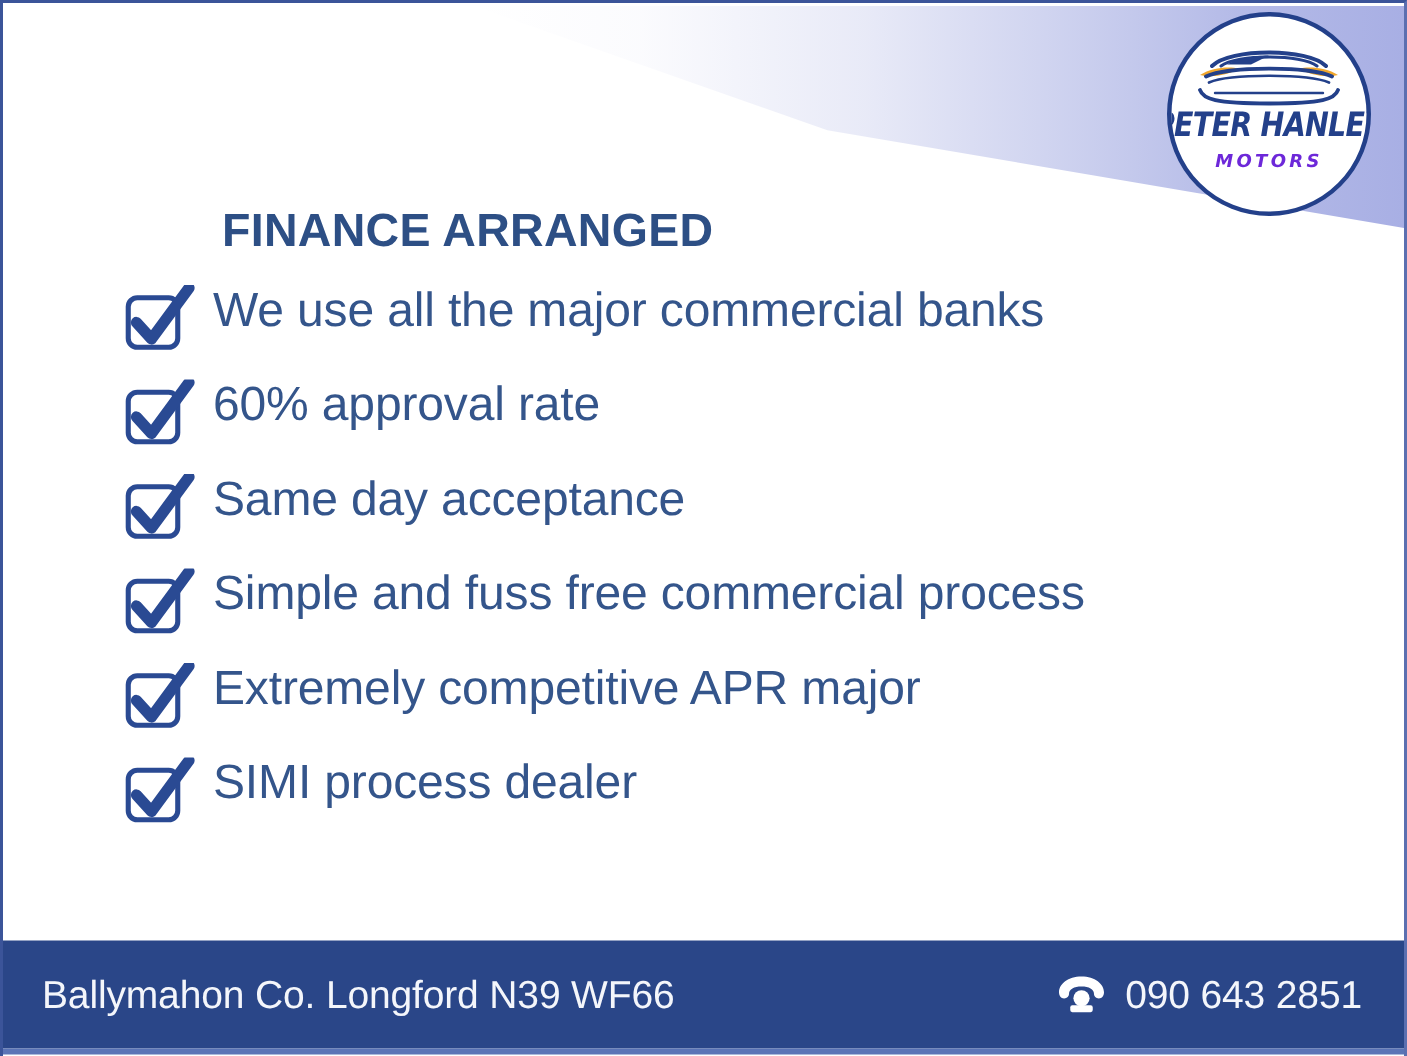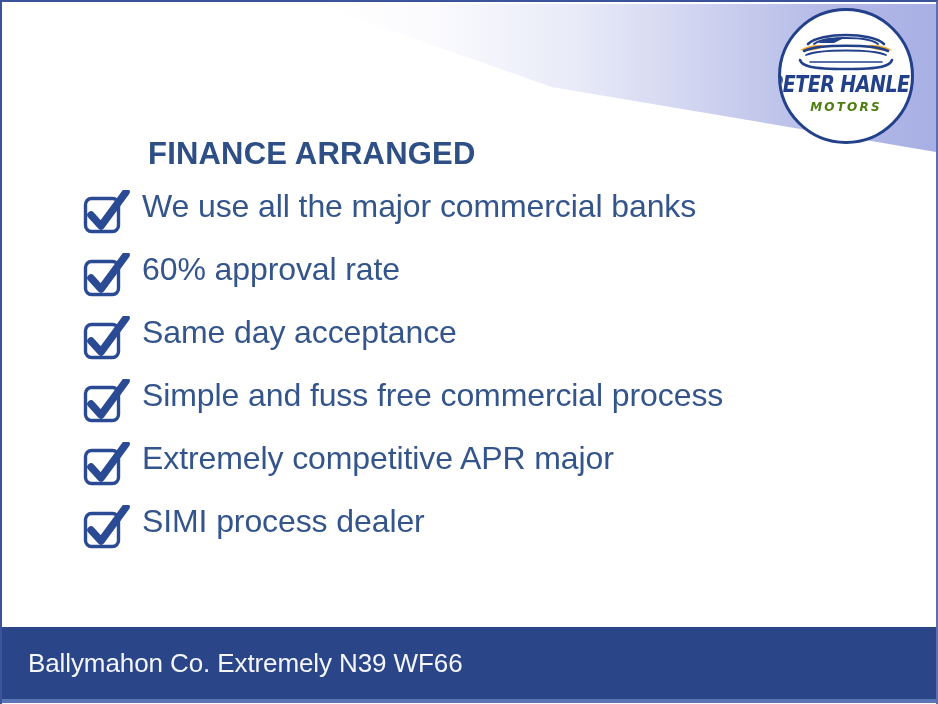--- a/index.html
+++ b/index.html
@@ -79,21 +79,21 @@
     margin-top: 1px;
     white-space: nowrap;
     transform: scaleY(1.18);
   }
   .logo-sub {
     font-family: "DejaVu Sans", sans-serif;
     font-weight: 700;
     font-style: italic;
     font-size: 12px;
     letter-spacing: 2.2px;
-    color: #4d7c0f;
+    color: #6d28d9;
     line-height: 1;
     margin-top: 7px;
     white-space: nowrap;
   }
 
   
   .headline {
     position: absolute;
     left: 146px;
     top: 134px;
@@ -254,17 +254,25 @@
       <svg class="check-icon" viewBox="0 0 52 48" aria-hidden="true">
         <rect x="3.5" y="8.5" width="33" height="33" rx="6" ry="6" fill="none" stroke="#2a4a93" stroke-width="3.4"></rect>
         <path d="M9 25 L19 36 L44 2" fill="none" stroke="#2a4a93" stroke-width="7.5" stroke-linecap="round" stroke-linejoin="round"></path>
       </svg>
       <span class="check-label">SIMI process dealer</span>
     </li>
 
   </ul>
 
   <div class="footer-bar">
-    <span class="footer-address">Ballymahon Co. Extremely N39 WF66</span>
+    <span class="footer-address">Ballymahon Co. Longford N39 WF66</span>
+    <span class="footer-phone-group">
+      <svg class="phone-icon" viewBox="0 0 34 30" aria-hidden="true">
+        <path d="M17 3 C8 3, 2 8, 2 13.5 C2 16, 3.4 17.6, 5.4 17.6 C7.4 17.6, 8.7 16.2, 8.7 14.4 C8.7 11.4, 12 9.6, 17 9.6 C22 9.6, 25.3 11.4, 25.3 14.4 C25.3 16.2, 26.6 17.6, 28.6 17.6 C30.6 17.6, 32 16, 32 13.5 C32 8, 26 3, 17 3 Z" fill="#ffffff"></path>
+        <circle cx="17" cy="17.5" r="5.4" fill="#ffffff"></circle>
+        <rect x="9.5" y="22.2" width="15" height="4.6" rx="1.4" fill="#ffffff"></rect>
+      </svg>
+      <span class="footer-phone">090 643 2851</span>
+    </span>
   </div>
   <div class="footer-underline"></div>
 
 </div>
 
 </body></html>

